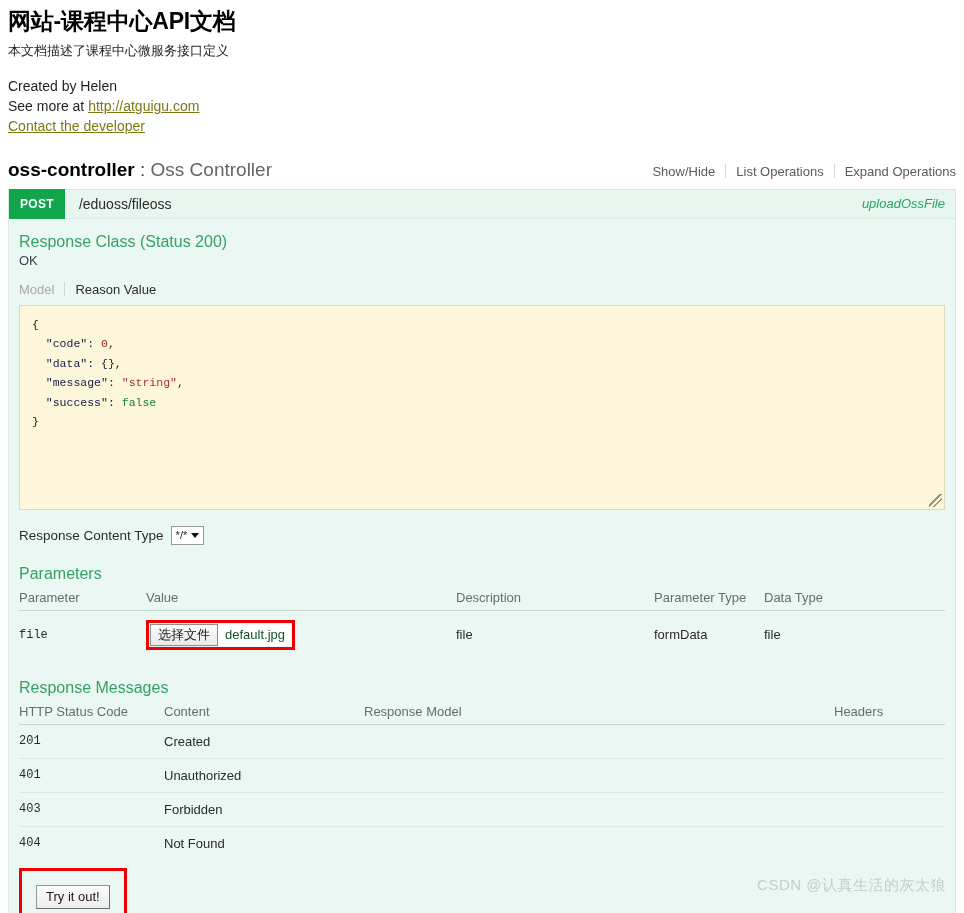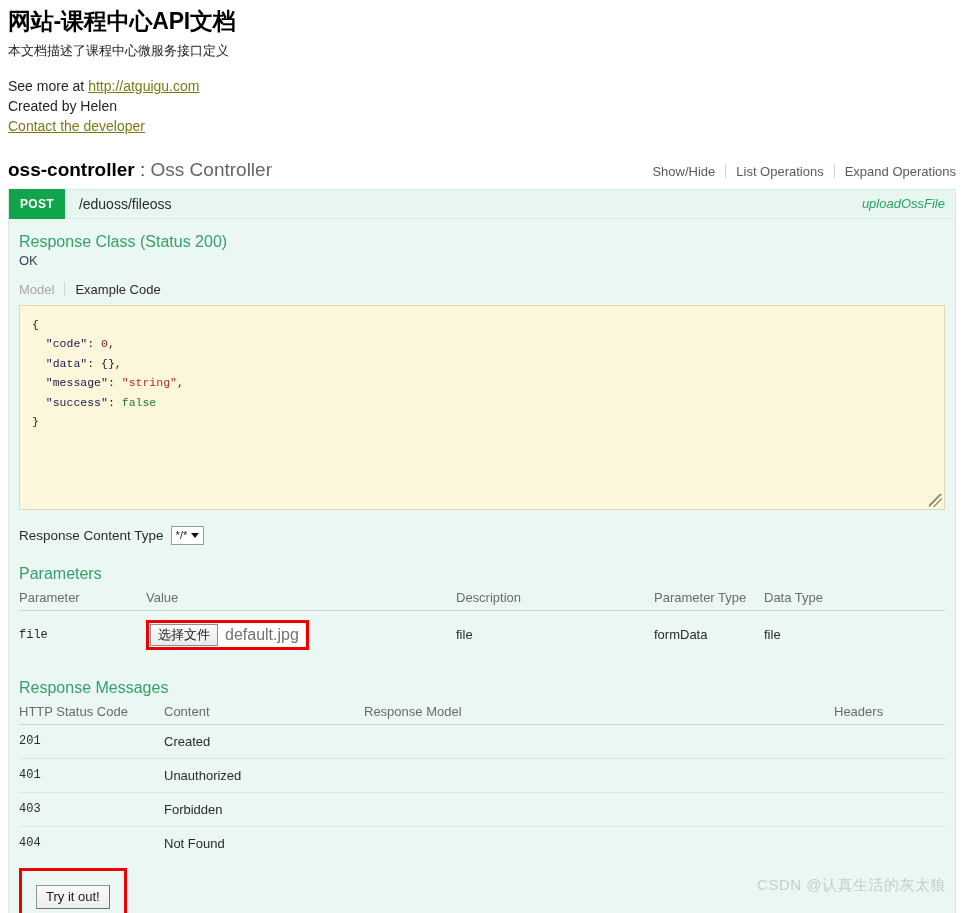--- a/index.html
+++ b/index.html
@@ -229,22 +229,22 @@
     border: 1px solid #8f8f8f;
     background: #efefef;
     background: linear-gradient(#fbfbfb,#e9e9e9);
     padding: 2px 7px;
     font-size: 13px;
     color: #1b1b1b;
     line-height: 16px;
   }
   .file-name {
     padding: 0 6px 0 7px;
-    font-size: 16px;
-    color: #737373;
+    font-size: 13px;
+    color: #14532d;
   }
 
   
   .tryout-wrap {
     display: inline-block;
     border: 3px solid #ee0000;
     padding: 14px;
     margin-top: 8px;
   }
   .tryout-btn {
@@ -268,24 +268,24 @@
     letter-spacing: .5px;
     user-select: none;
   }
 </style>
 </head>
 <body>
 
 <div class="info">
   <h1>网站-课程中心API文档</h1>
   <p class="desc">本文档描述了课程中心微服务接口定义</p>
+  <div class="meta-line">Created by Helen</div>
   <div class="meta-line">
     <span>See more at </span><a class="olink" href="#">http://atguigu.com</a>
   </div>
-  <div class="meta-line">Created by Helen</div>
   <div class="meta-line">
     <a class="olink" href="#">Contact the developer</a>
   </div>
 </div>
 
 <div class="resource-head">
   <div class="resource-title">
     <span class="rname">oss-controller</span><span class="colon"> : </span><span>Oss Controller</span>
   </div>
   <div class="res-actions">
@@ -306,21 +306,21 @@
   </div>
 
   <div class="op-body">
 
     <div class="rc-title">Response Class (Status 200)</div>
     <div class="rc-ok">OK</div>
 
     <div class="model-tabs">
       <span class="tab">Model</span>
       <span class="tabsep"></span>
-      <span class="tab active">Example Code</span>
+      <span class="tab active">Reason Value</span>
     </div>
 
     <div class="code-box"><span class="k-punct">{</span>
   <span class="k-key">"code"</span><span class="k-punct">: </span><span class="k-num">0</span><span class="k-punct">,</span>
   <span class="k-key">"data"</span><span class="k-punct">: </span><span class="k-punct">{}</span><span class="k-punct">,</span>
   <span class="k-key">"message"</span><span class="k-punct">: </span><span class="k-str">"string"</span><span class="k-punct">,</span>
   <span class="k-key">"success"</span><span class="k-punct">: </span><span class="k-bool">false</span>
 <span class="k-punct">}</span><span class="grip"></span></div>
 
     <div class="rct-row">

